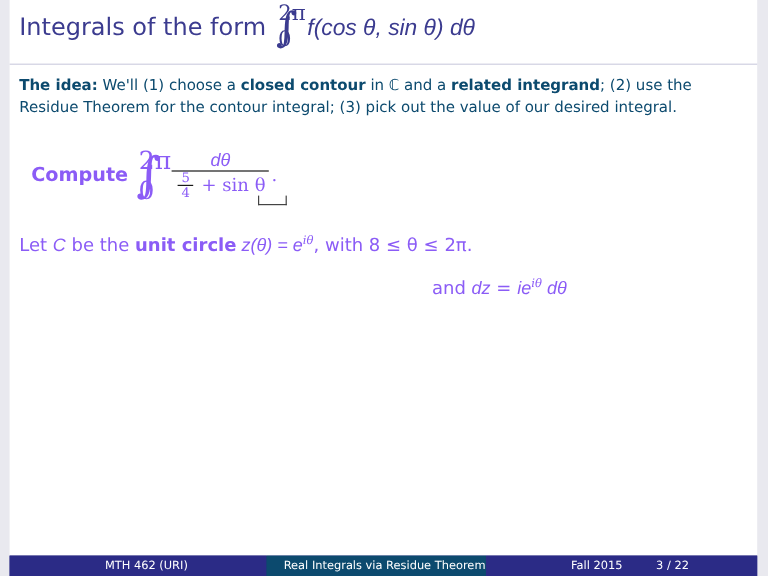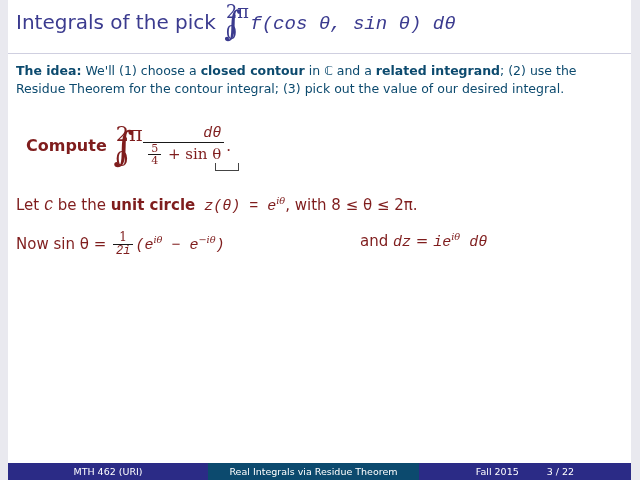--- a/index.html
+++ b/index.html
@@ -58,34 +58,34 @@
     width: 610px;
     color: #0c4a6e;
     font-size: 12.5px;
     line-height: 1.45;
   }
   .idea b { font-weight: bold; }
 
   
   .body-line {
     position: absolute;
-    color: #7f1d1d;
+    color: #8b5cf6;
     font-size: 15px;
     white-space: nowrap;
   }
   .line-compute { left: 26px; top: 126px; }
   .line-letc    { left: 16px; top: 195px; }
   .line-now     { left: 16px; top: 231px; }
   .line-and     { left: 360px; top: 231px; }
 
   .bold { font-weight: bold; }
   .serif { font-family: "DejaVu Serif", serif; }
 
   
-  .mi { font-family: Liberation Mono, monospace; font-style: italic; text-align: right; }
+  .mi { font-family: Liberation Sans, sans-serif; font-style: italic; }
   .mop { font-family: "DejaVu Serif", serif; font-style: normal; text-align: center; }
 
   
   .intgrp {
     display: inline-block;
     position: relative;
     vertical-align: middle;
     text-align: center;
     margin: 0 2px;
   }
@@ -141,35 +141,35 @@
     left: 8px;
     bottom: 0;
     width: 623px;
     height: 17px;
     background: #2b2b86;
     color: #ffffff;
     font-size: 9.5px;
     display: flex;
     align-items: center;
   }
-  .footer .seg { display: flex; align-items: center; height: 100%; }
+  .footer .seg { display: flex; align-items: center; height: 100%; padding-left: 14px; }
   .foot-left   { width: 200px; justify-content: center; background: #2b2b86; }
   .foot-mid    { flex: 1; justify-content: center; background: #0c4a6e; }
   .foot-right  { width: 212px; justify-content: center; background: #2b2b86; gap: 28px; }
 </style>
 </head>
 <body>
 
 <div id="slide">
 
   <div class="sidebar-left"></div>
   <div class="sidebar-right"></div>
 
   <div class="title">
-    <span class="txt">Integrals of the pick</span>
+    <span class="txt">Integrals of the form</span>
     <span class="intgrp title-int">
       <span class="lim up">2π</span>
       <span class="sym">∫</span>
       <span class="lim lo">0</span>
     </span>
     <span class="mi" style="font-size:19px;">f(cos θ, sin θ) dθ</span>
   </div>
   <div class="title-rule"></div>
 
   <div class="idea">
@@ -193,27 +193,20 @@
         <span class="mop">+ sin θ</span>
       </span>
     </span><span class="serif">.</span>
   </div>
   <div class="brace-mark"></div>
 
   <div class="body-line line-letc">
     <span>Let </span><span class="mi">C</span><span> be the </span><span class="bold">unit circle</span><span class="mi"> z(θ) = e</span><span class="sup">iθ</span><span>, with 8 ≤ θ ≤ 2π.</span>
   </div>
 
-  <div class="body-line line-now">
-    <span>Now sin θ = </span>
-    <span class="frac" style="font-size:12px;">
-      <span class="num">1</span>
-      <span class="den mi">2i</span>
-    </span><span class="mi">(e</span><span class="sup">iθ</span><span class="mi"> − e</span><span class="sup">−iθ</span><span class="mi">)</span>
-  </div>
 
   <div class="body-line line-and">
     <span>and </span><span class="mi">dz</span><span> = </span><span class="mi">ie</span><span class="sup">iθ</span><span class="mi"> dθ</span>
   </div>
 
   <div class="footer">
     <div class="seg foot-left">MTH 462  (URI)</div>
     <div class="seg foot-mid">Real Integrals via Residue Theorem</div>
     <div class="seg foot-right">
       <span>Fall 2015</span>

